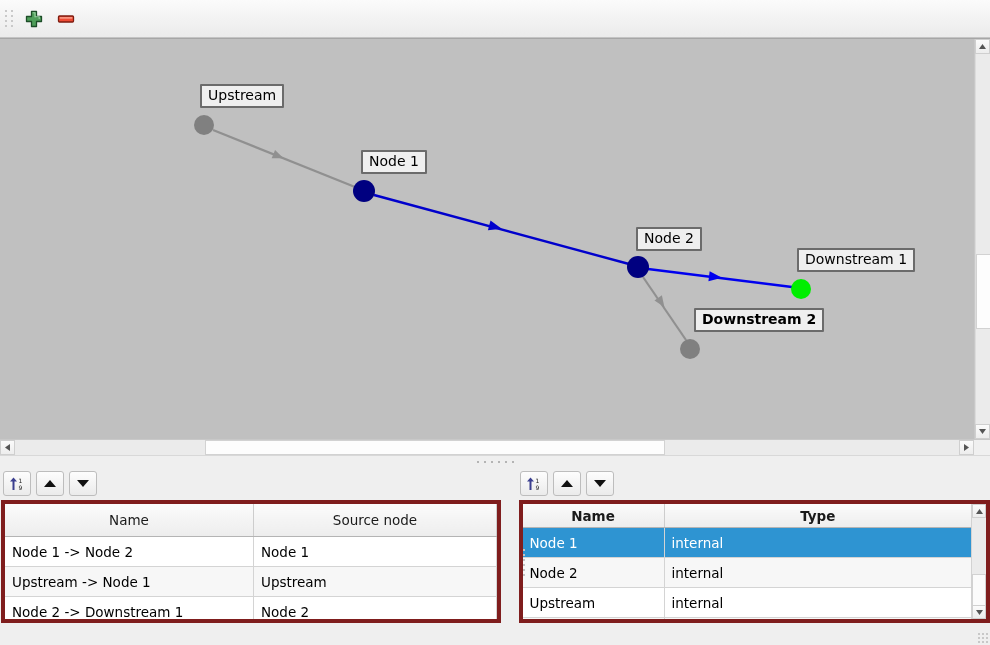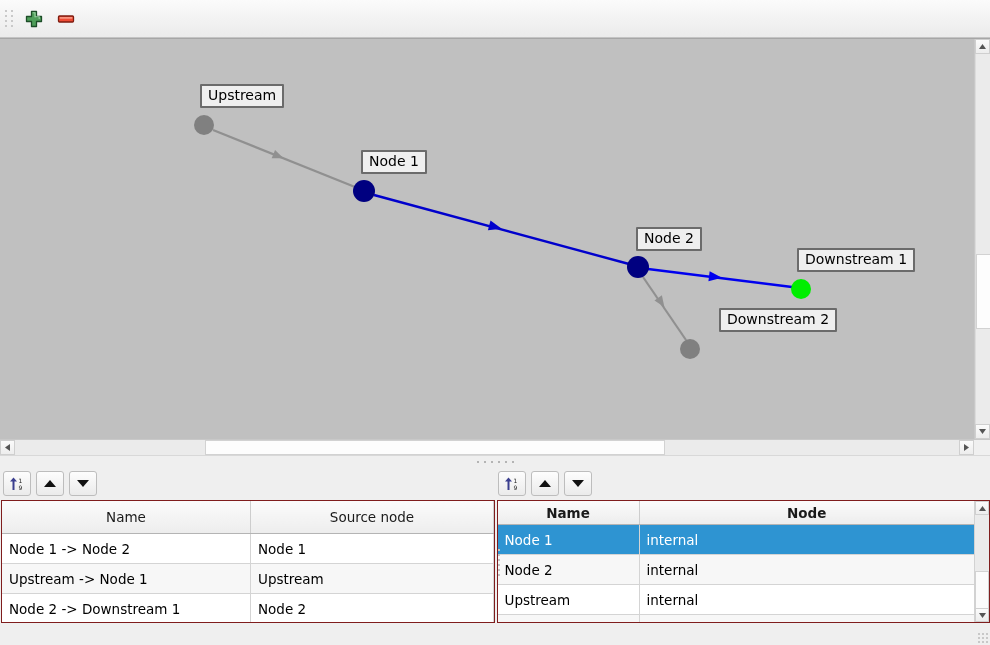--- a/index.html
+++ b/index.html
@@ -176,22 +176,22 @@
     box-sizing: border-box;
   }
   .sqbtn .tri-up   { width:0;height:0;border-left:6px solid transparent;border-right:6px solid transparent;border-bottom:7px solid #111; }
   .sqbtn .tri-down { width:0;height:0;border-left:6px solid transparent;border-right:6px solid transparent;border-top:7px solid #111; }
 
   
   .tablewrap {
     flex: 1 1 auto;
     position: relative;
     background: #fff;
-    border: 1px solid #7f1d1d;
-    margin: 0 0 0 1px;
+    border: 4px solid #7f1d1d;
+    margin: 0 16px 0 1px;
     box-sizing: border-box;
     overflow: hidden;
     min-height: 0;
   }
   .pane-right .tablewrap { margin-left: 2px; margin-right: 0; }
   table { border-collapse: collapse; width: 100%; table-layout: fixed; font-size: 13.5px; }
   thead th {
     background: linear-gradient(to bottom,#fbfbfb,#ededed);
     border-right: 1px solid #cdcdcd;
     border-bottom: 1px solid #b4b4b4;
@@ -313,21 +313,21 @@
           <circle cx="801" cy="285" r="10" fill="#00ee00"></circle>
           <circle cx="690" cy="345" r="10" fill="#808080"></circle>
         </g>
     </svg>
 
     <div id="labels-layer">
         <div class="nodelabel" style="left: 200px; top: 45px;">Upstream</div>
         <div class="nodelabel" style="left: 361px; top: 111px;">Node 1</div>
         <div class="nodelabel" style="left: 636px; top: 188px;">Node 2</div>
         <div class="nodelabel" style="left: 797px; top: 209px;">Downstream 1</div>
-        <div class="nodelabel" style="left: 719px; top: 269px;">Downstream 2</div>
+        <div class="nodelabel" style="left: 694px; top: 269px; font-weight: bold;">Downstream 2</div>
       </div>
 
     <div class="vscroll">
       <div class="sb-arrow up">
         <svg width="7" height="5" viewBox="0 0 7 5">
           <path d="M3.5 0 L7 5 L0 5 z" fill="#555"></path>
           </svg>
       </div>
       <div class="sb-track">
         <div class="sb-thumb" id="vthumb" style="top: 200px; height: 75px;"></div>
@@ -440,21 +440,21 @@
             <i></i>
             <i></i>
             <i></i>
             <i></i>
             <i></i>
         </div>
         <table id="right-table" style="width: calc(100% - 15px);">
           <thead>
               <tr>
                 <th style="width: 133px;">Name</th>
-                <th style="width: auto;">Node</th>
+                <th style="width: auto;">Type</th>
               </tr>
             </thead>
           <tbody>
               <tr class="selected">
                 <td>Node 1</td>
                 <td>internal</td>
               </tr>
               <tr>
                 <td>Node 2</td>
                 <td>internal</td>

